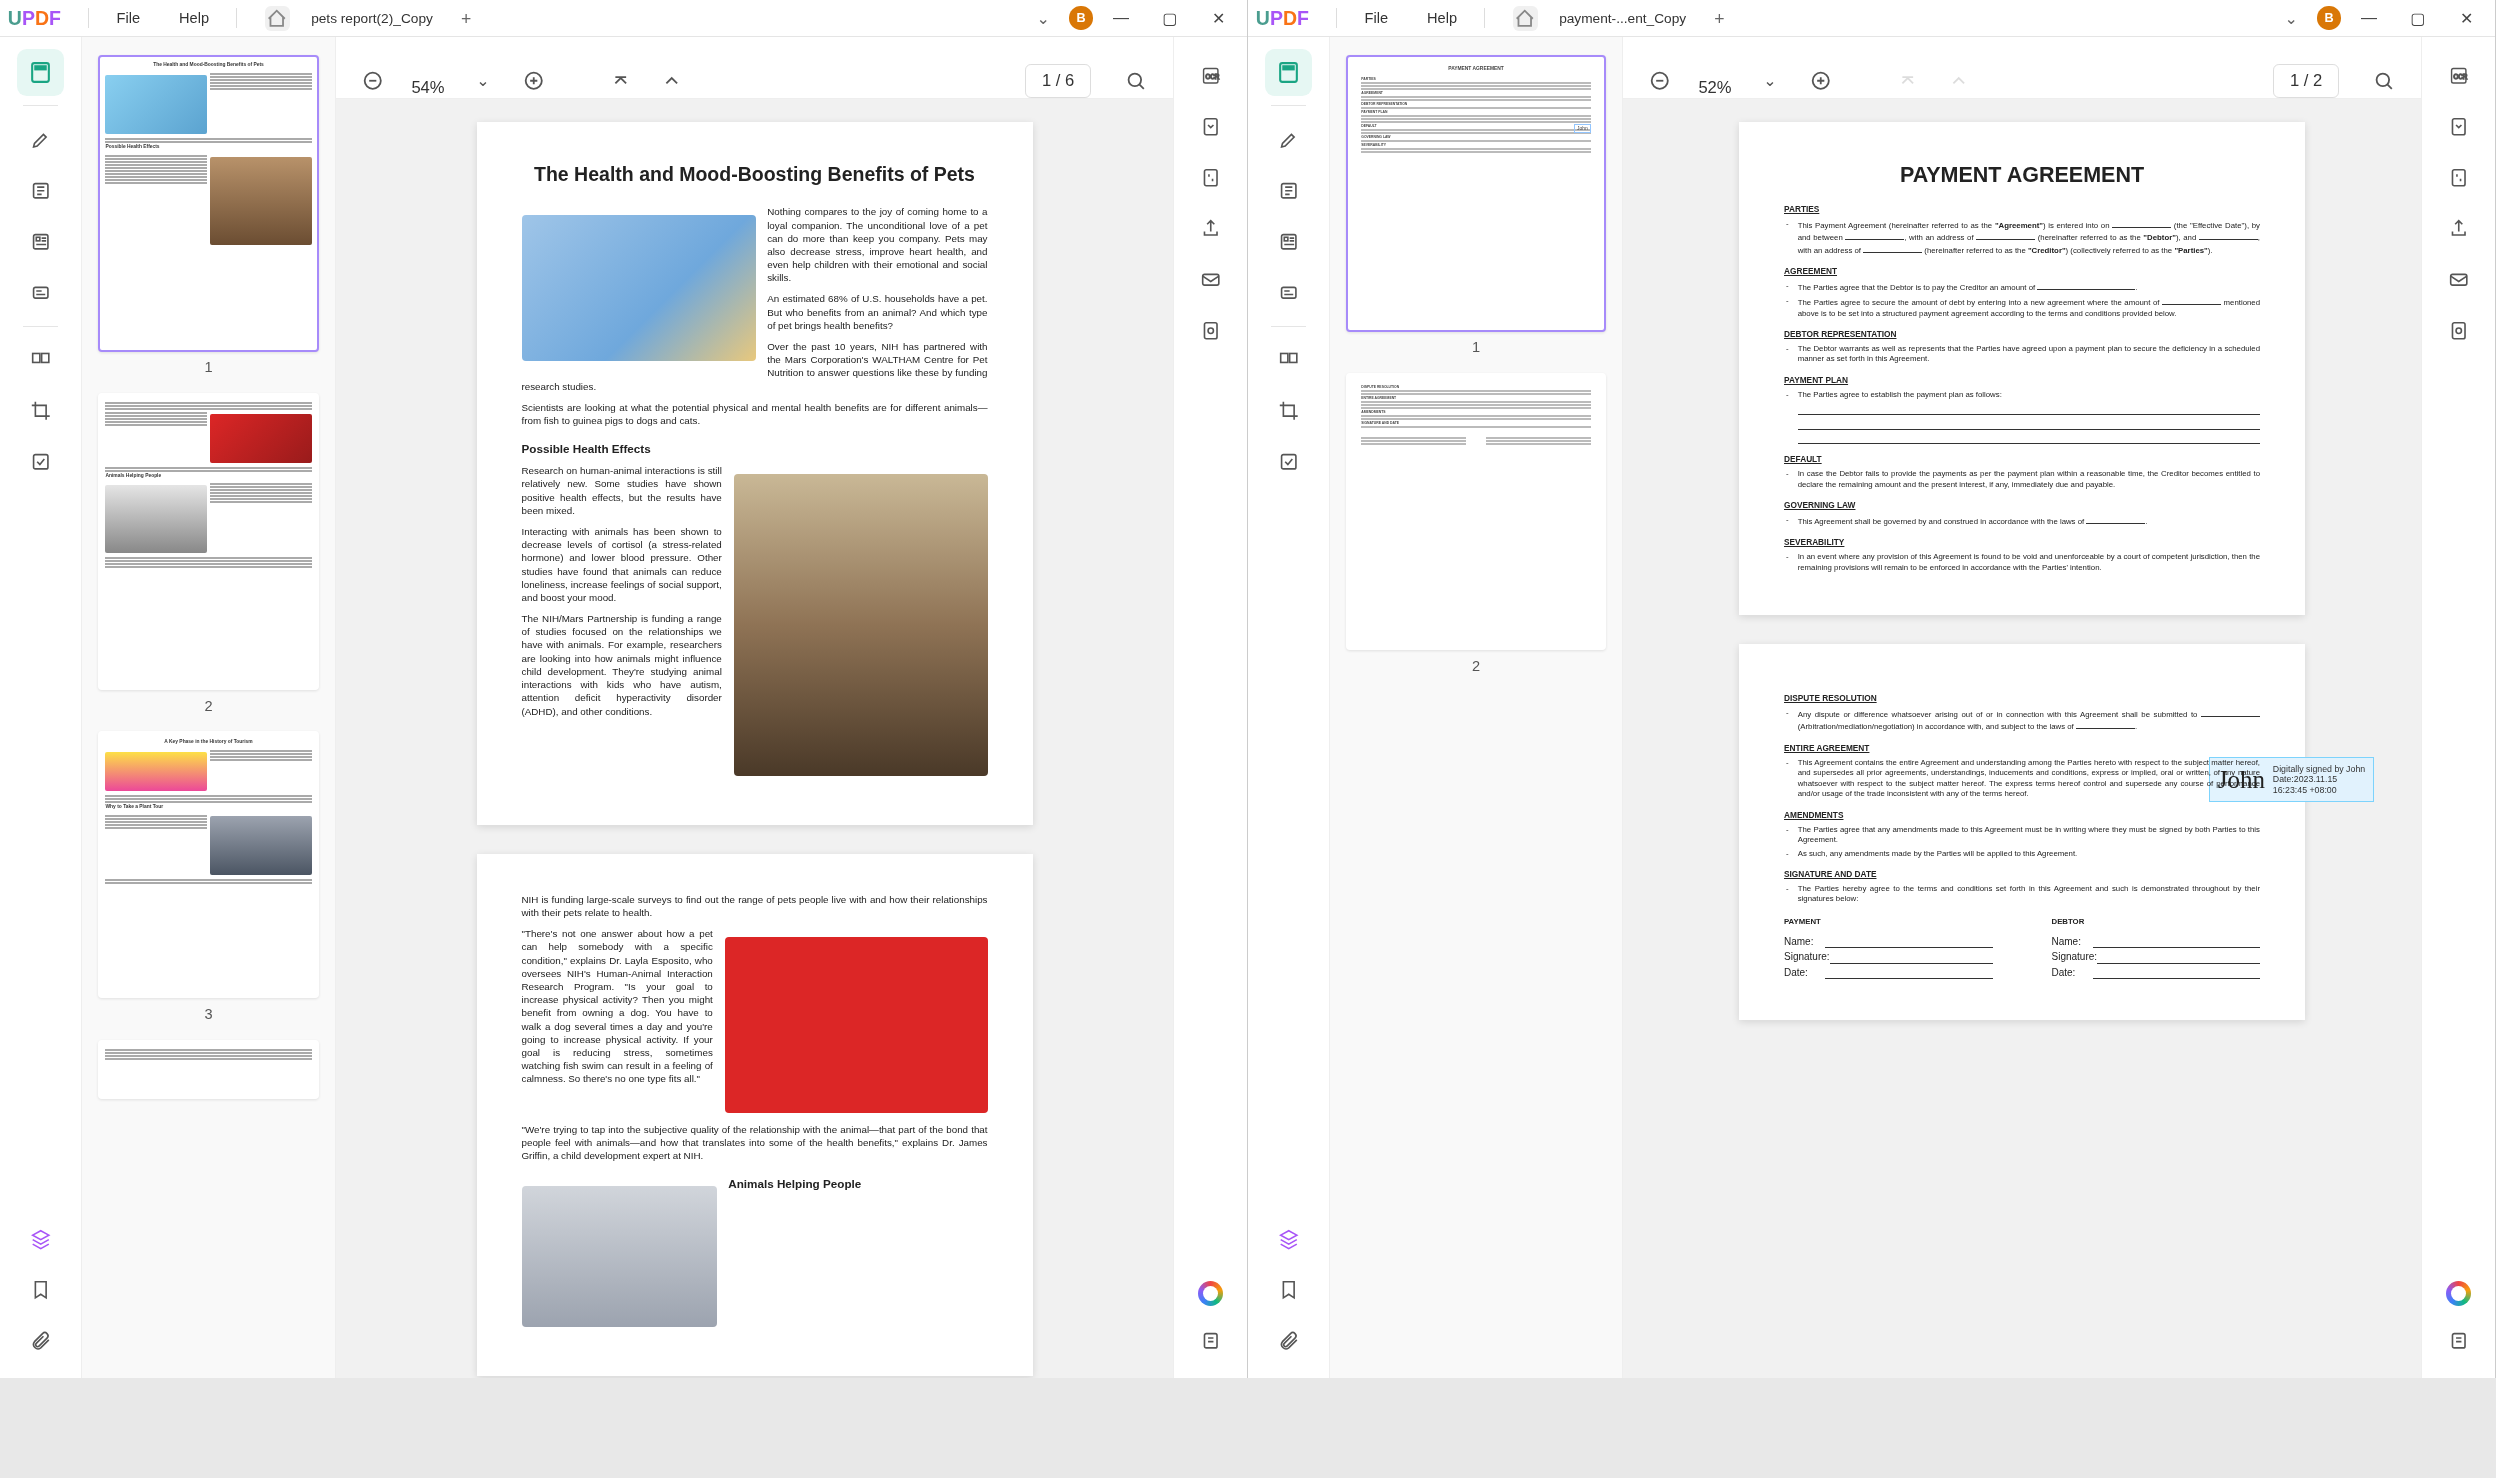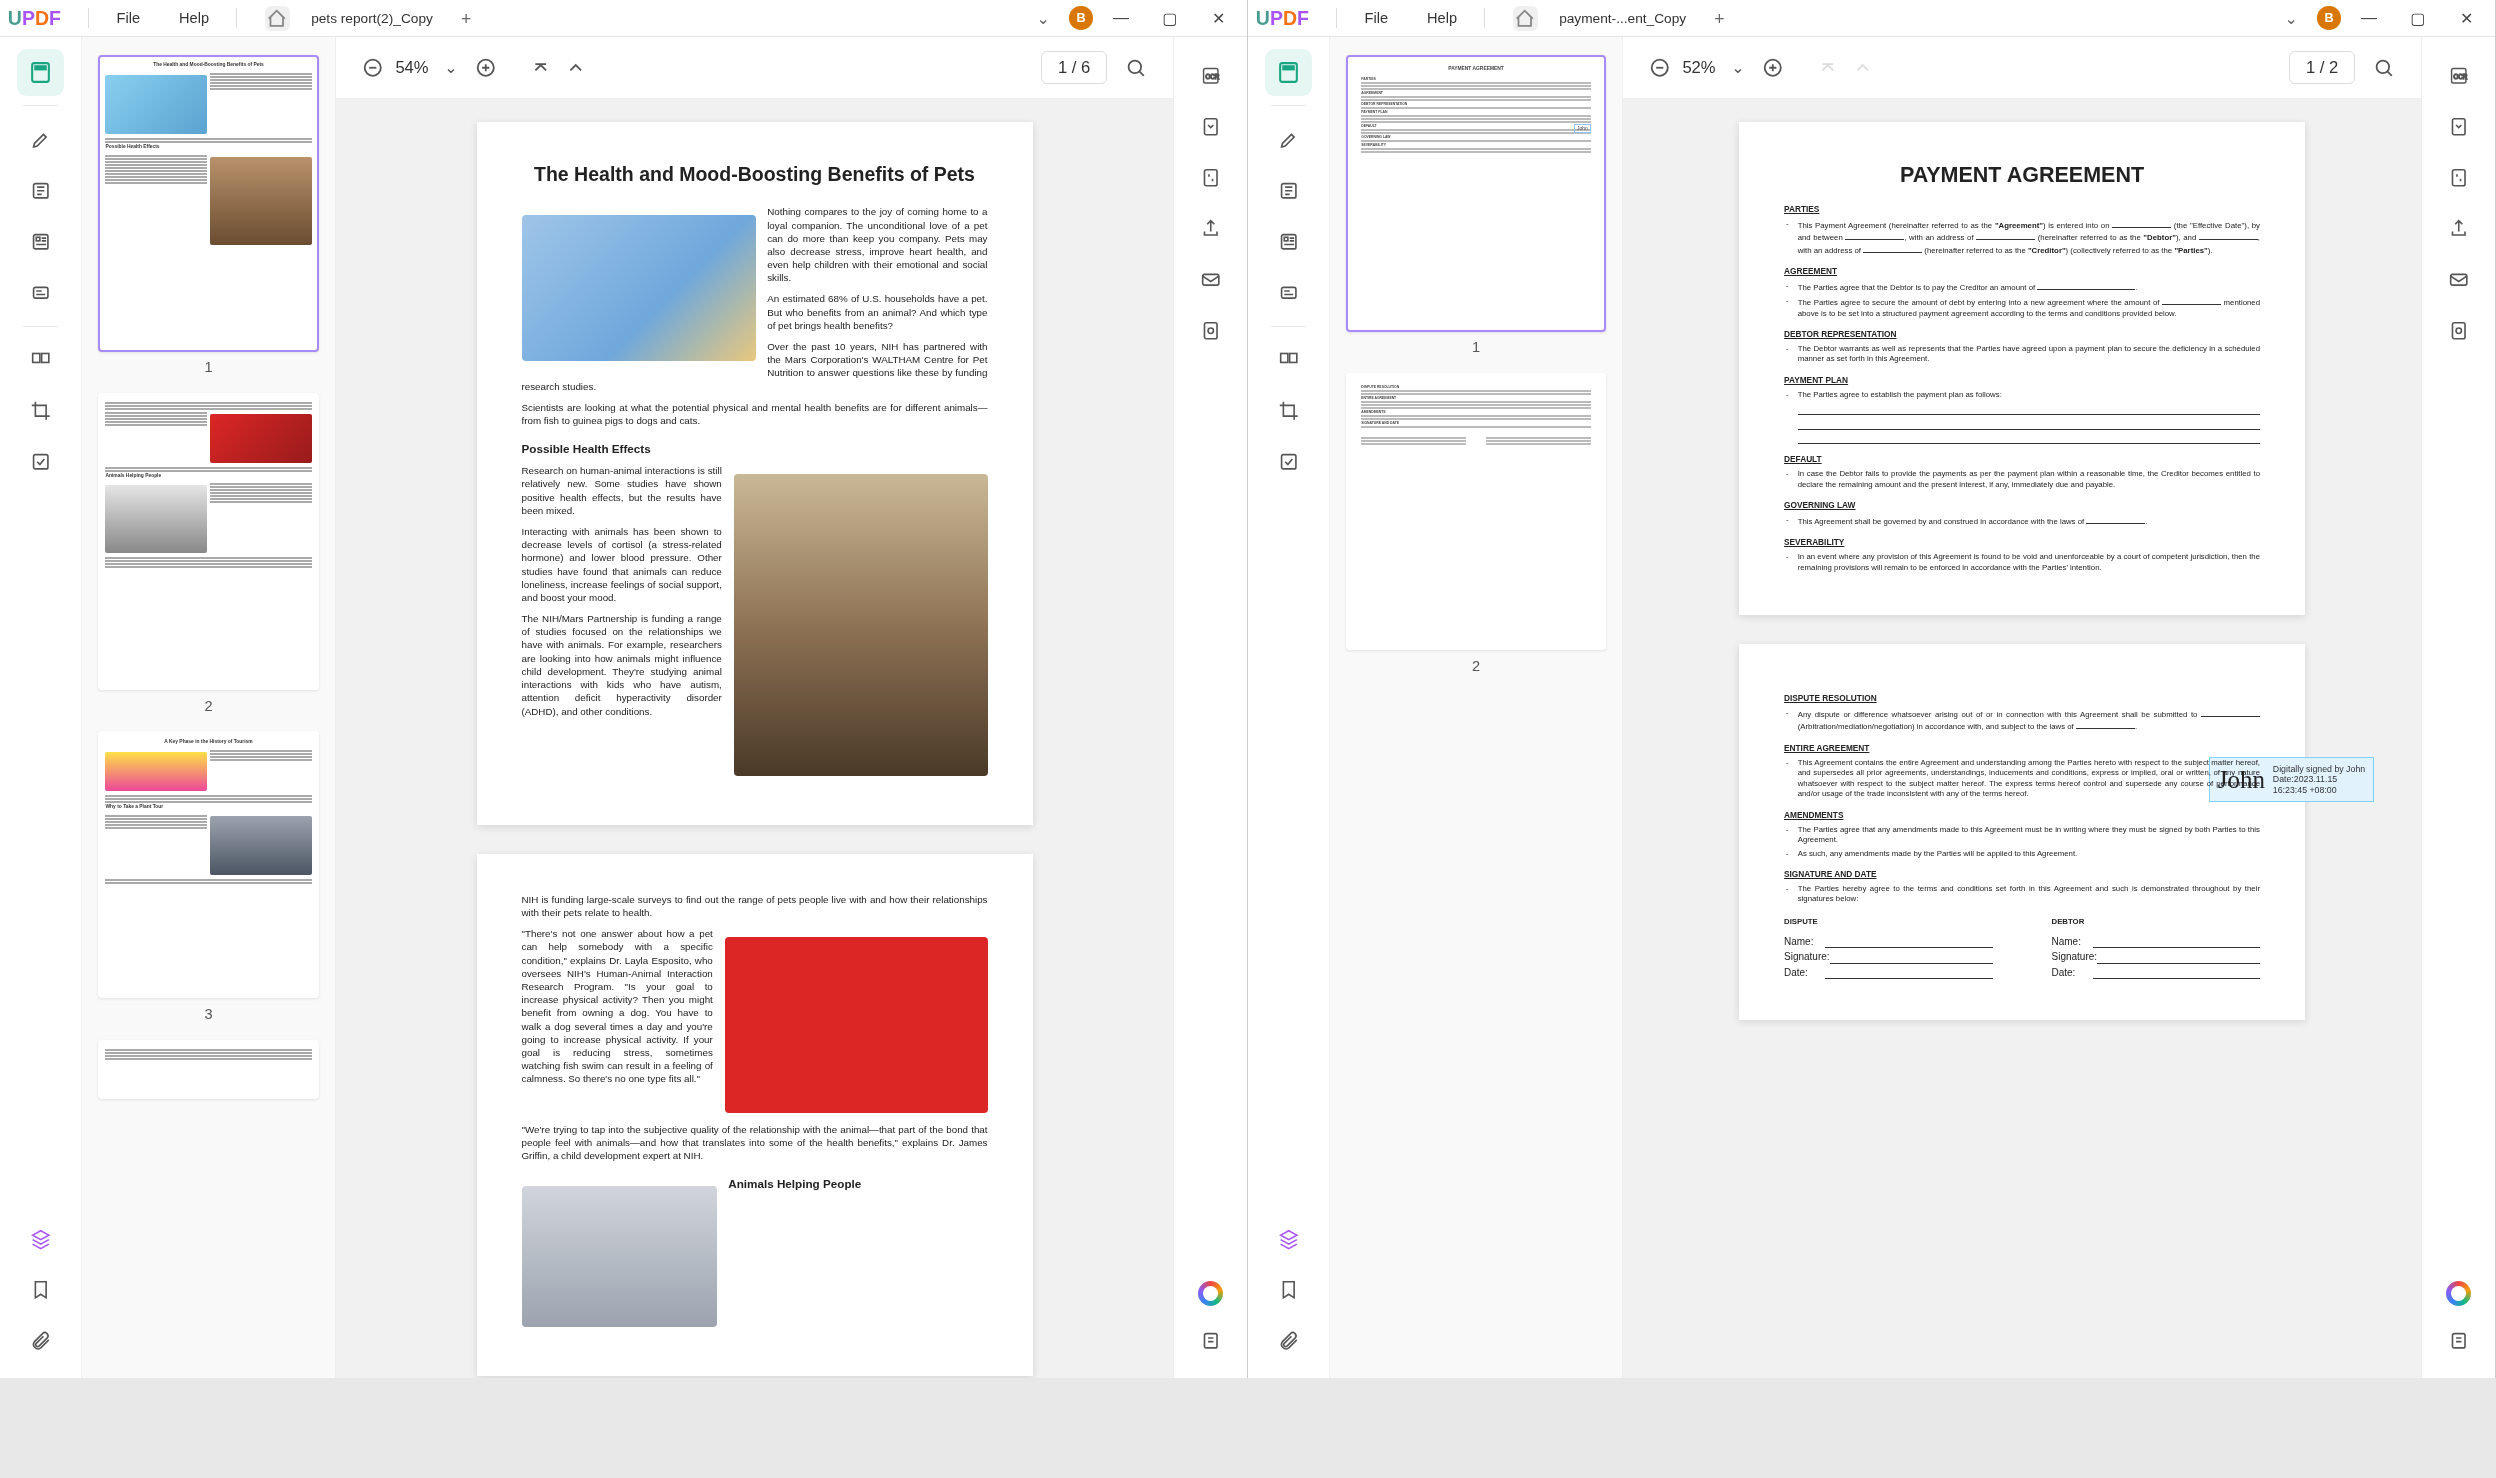--- a/index.html
+++ b/index.html
@@ -37,21 +37,21 @@
 .thumb-mini { font-size: 3.9px; padding: 5.9px; line-height: 1.2; color: #333; height: 293px; overflow: hidden; }
 .thumb-mini.short { height: 263px; }
 .thumb-mini h4 { font-size: 4.9px; text-align: center; margin-bottom: 3.9px; }
 .thumb-mini .imgbox { background: linear-gradient(135deg,#89cff0,#5ba3d0); height: 59px; margin: 2.9px 0; border-radius: 2px; }
 .thumb-mini .imgbox.red { background: linear-gradient(135deg,#dc2626,#991b1b); }
 .thumb-mini .imgbox.pink { background: linear-gradient(135deg,#fbbf24,#f59e0b); height: 39px; }
 .thumb-mini .imgbox.gray { background: #d4d4d4; height: 39px; }
 .thumb-mini .line { height: 2px; background: #aaa; margin: 1px 0; }
 
 .main-area { flex: 1; display: flex; flex-direction: column; background: #f1f1f1; }
-.toolbar { height: 62px; background: #fff; display: flex; align-items: center; padding: 0 19.5px; gap: 0; border-bottom: 1px solid #eee; }
+.toolbar { height: 62px; background: #fff; display: flex; align-items: flex-end; padding: 0 19.5px; gap: 16px; border-bottom: 1px solid #eee; }
 .tb-btn { width: 35px; height: 35px; display: flex; align-items: center; justify-content: center; color: #555; border-radius: 5.9px; }
 .zoom-pct { font-size: 16.6px; color: #333; min-width: 43px; text-align: center; }
 .page-ind { border: 1px solid #ddd; border-radius: 5.9px; padding: 5.9px 15.6px; font-size: 16.6px; color: #333; margin-left: auto; }
 
 .doc-scroll { flex: 1; overflow-y: auto; padding: 23.4px 29px; }
 .page { background: #fff; margin: 0 auto 29px; box-shadow: 0 2px 7.8px rgba(0,0,0,.12); padding: 39px 45px; width: 556px; font-size: 9.8px; color: #222; line-height: 1.35; }
 .page.narrow { width: 566px; font-size: 7.8px; }
 .page h1 { text-align: center; font-size: 19.5px; margin-bottom: 17.6px; font-weight: 700; }
 .page h2 { font-size: 11.7px; font-weight: 700; margin: 13.7px 0 7.8px; }
 .page h3 { font-size: 8.3px; font-weight: 700; margin: 9.8px 0 3.9px; text-decoration: underline; }
@@ -640,21 +640,21 @@
           <li><span>Any dispute or difference whatsoever arising out of or in connection with this Agreement shall be submitted to </span><span class="blank"></span><span> (Arbitration/mediation/negotiation) in accordance with, and subject to the laws of </span><span class="blank"></span>.</li>
           <h3>ENTIRE AGREEMENT</h3>
           <li>This Agreement contains the entire Agreement and understanding among the Parties hereto with respect to the subject matter hereof, and supersedes all prior agreements, understandings, inducements and conditions, express or implied, oral or written, of any nature whatsoever with respect to the subject matter hereof. The express terms hereof control and supersede any course of performance and/or usage of the trade inconsistent with any of the terms hereof.</li>
           <h3>AMENDMENTS</h3>
           <li>The Parties agree that any amendments made to this Agreement must be in writing where they must be signed by both Parties to this Agreement.</li>
           <li>As such, any amendments made by the Parties will be applied to this Agreement.</li>
           <h3>SIGNATURE AND DATE</h3>
           <li>The Parties hereby agree to the terms and conditions set forth in this Agreement and such is demonstrated throughout by their signatures below:</li>
           <div class="sig-table">
             <div class="sig-col">
-              <h4>DISPUTE</h4>
+              <h4>PAYMENT</h4>
               <div class="sig-row">
                   <span>Name:</span>
                   <div class="line"></div>
                 </div>
               <div class="sig-row">
                   <span>Signature:</span>
                   <div class="line"></div>
                 </div>
               <div class="sig-row">
                   <span>Date:</span>

